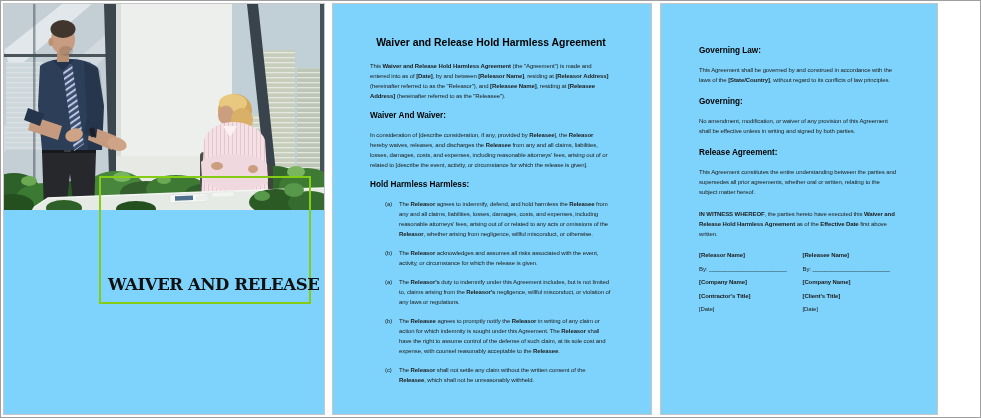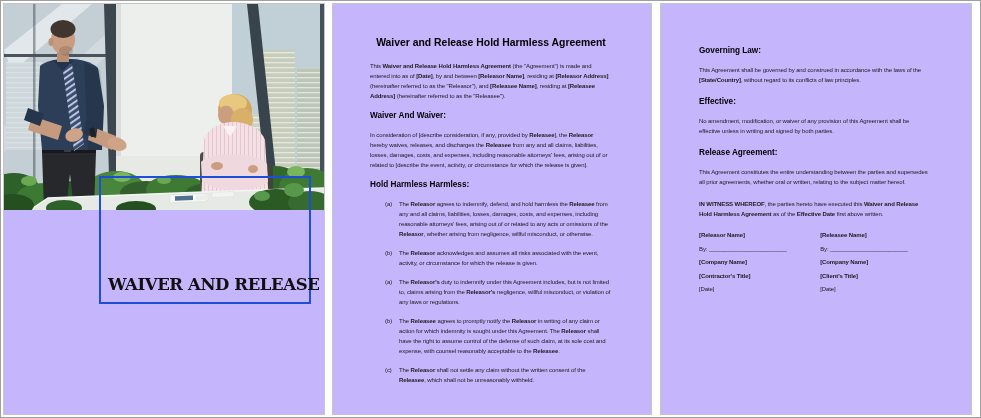--- a/index.html
+++ b/index.html
@@ -3,33 +3,33 @@
 <meta charset="utf-8">
 <style>
   * { box-sizing: border-box; }
   html,body { margin:0; padding:0; background:#fff; }
   .canvas {
     position:relative; width:981px; height:418px; background:#ffffff;
     border:1px solid #9f9f9f; overflow:hidden;
     font-family:"Liberation Sans","DejaVu Sans",sans-serif;
   }
   .page {
-    position:absolute; top:2px; height:412px; background:#c4b5fd;
+    position:absolute; top:2px; height:412px; background:#7dd3fc;
     border:1px solid #c6c6c6;
   }
   #page1 { left:2px;  width:322px; }
   #page2 { left:331px; width:320px; }
-  #page3 { left:659px; width:312px; }
+  #page3 { left:659px; width:278px; }
 
   
   .cover-photo { position:absolute; left:0; top:0; width:320px; height:206px; overflow:hidden; }
   .cover-photo svg { display:block; }
   .cover-box {
     position:absolute; left:95px; top:172px; width:212px; height:128px;
-    border:2px solid #1d4ed8;
+    border:2px solid #84cc16;
   }
   .cover-text { position:absolute; left:7px; bottom:9px; white-space:nowrap; color:#101010;
     font-family:"DejaVu Serif","Liberation Serif",serif; font-weight:bold; }
   .cover-line1 { font-size:16.5px; letter-spacing:-0.4px; line-height:1.05; }
   .cover-line2 { font-size:14.6px; letter-spacing:-0.2px; line-height:1.1; }
 
   
   .doc-body { position:absolute; font-size:6px; line-height:10px; letter-spacing:-0.1px;
     color:#202020; }
   #content2 { left:37px; right:39px; top:30px; }
@@ -219,21 +219,21 @@
         <span class="itx"><span>The </span><b>Releasor</b><span> shall not settle any claim without the written consent of the </span><b>Releasee</b><span>, which shall not be unreasonably withheld.</span></span>
       </div>
     </div>
   </section>
 
   <section class="page" id="page3">
     <div class="doc-body" id="content3">
       <h3 class="doc-h">Governing Law:</h3>
       <p class="para"><span>This Agreement shall be governed by and construed in accordance with the laws of the </span><b>[State/Country]</b><span>, without regard to its conflicts of law principles.</span></p>
 
-      <h3 class="doc-h">Effective:</h3>
+      <h3 class="doc-h">Governing:</h3>
       <p class="para"><span>No amendment, modification, or waiver of any provision of this Agreement shall be effective unless in writing and signed by both parties.</span></p>
 
       <h3 class="doc-h">Release Agreement:</h3>
       <p class="para"><span>This Agreement constitutes the entire understanding between the parties and supersedes all prior agreements, whether oral or written, relating to the subject matter hereof.</span></p>
 
       <p class="para"><span></span><b>IN WITNESS WHEREOF</b><span>, the parties hereto have executed this </span><b>Waiver and Release Hold Harmless Agreement</b><span> as of the </span><b>Effective Date</b><span> first above written.</span></p>
 
       <div class="sig-grid">
         <div class="sig-col">
           <div class="sig-name">[Releasor Name]</div>

